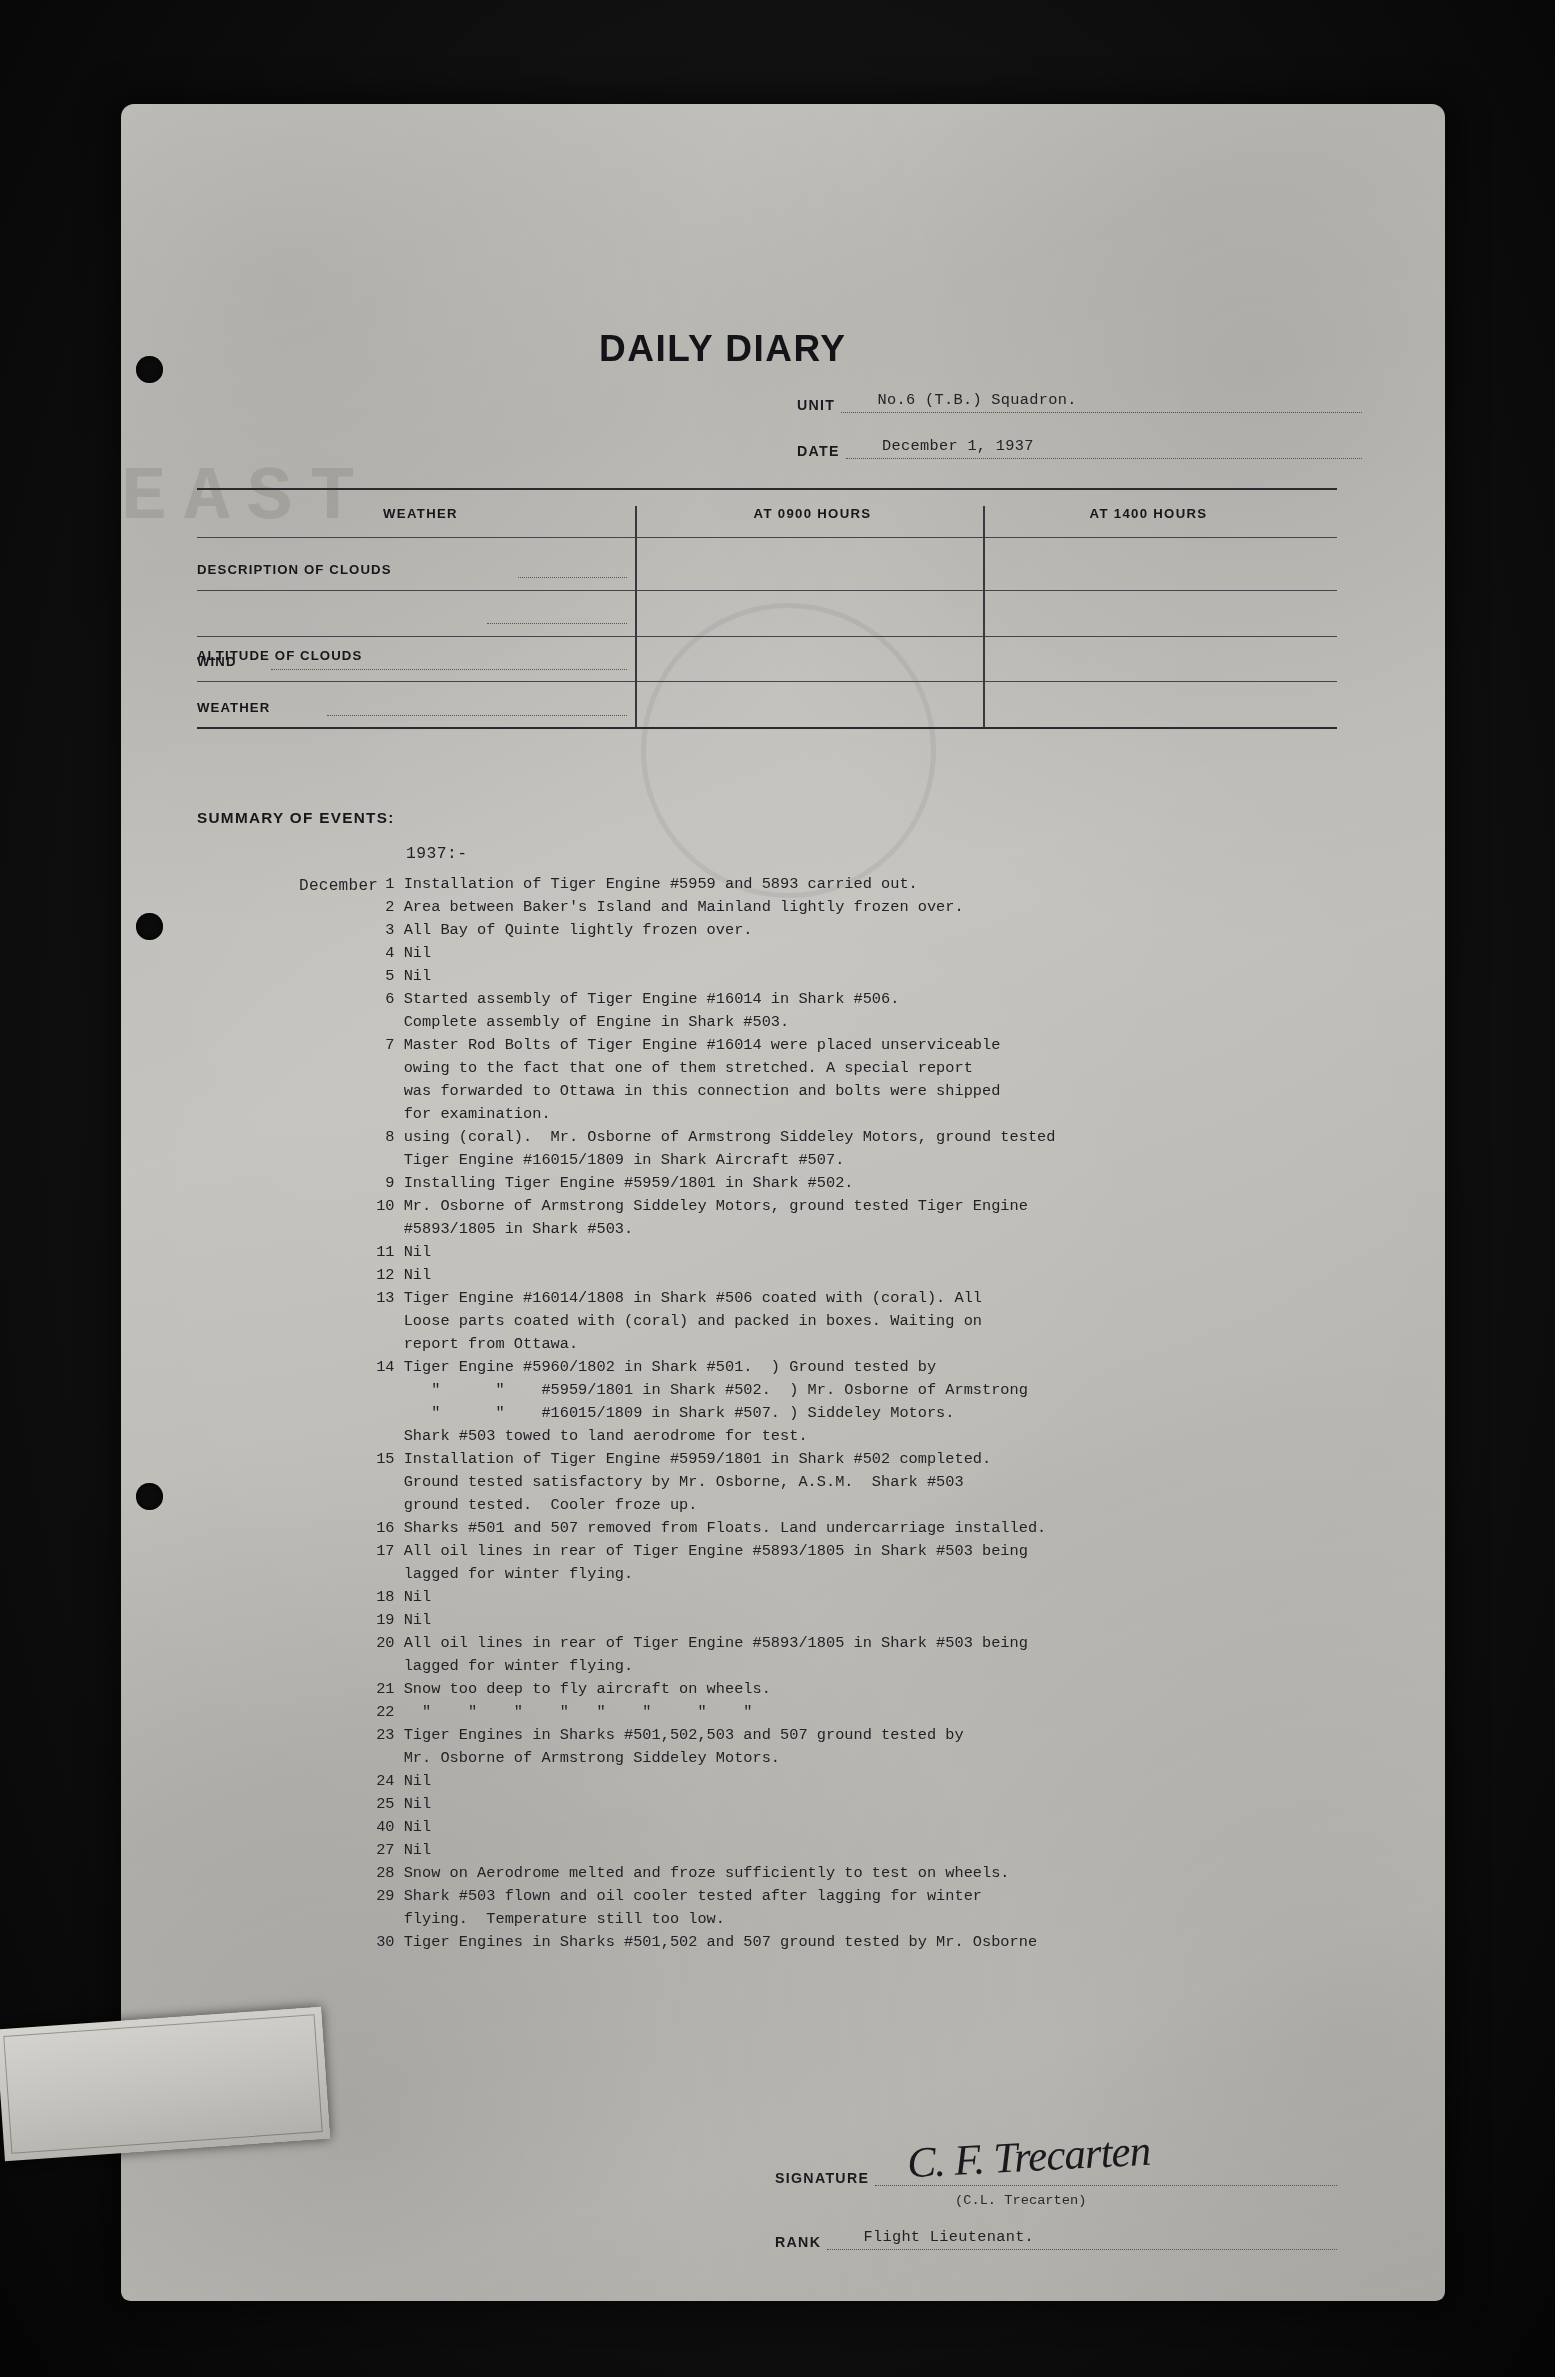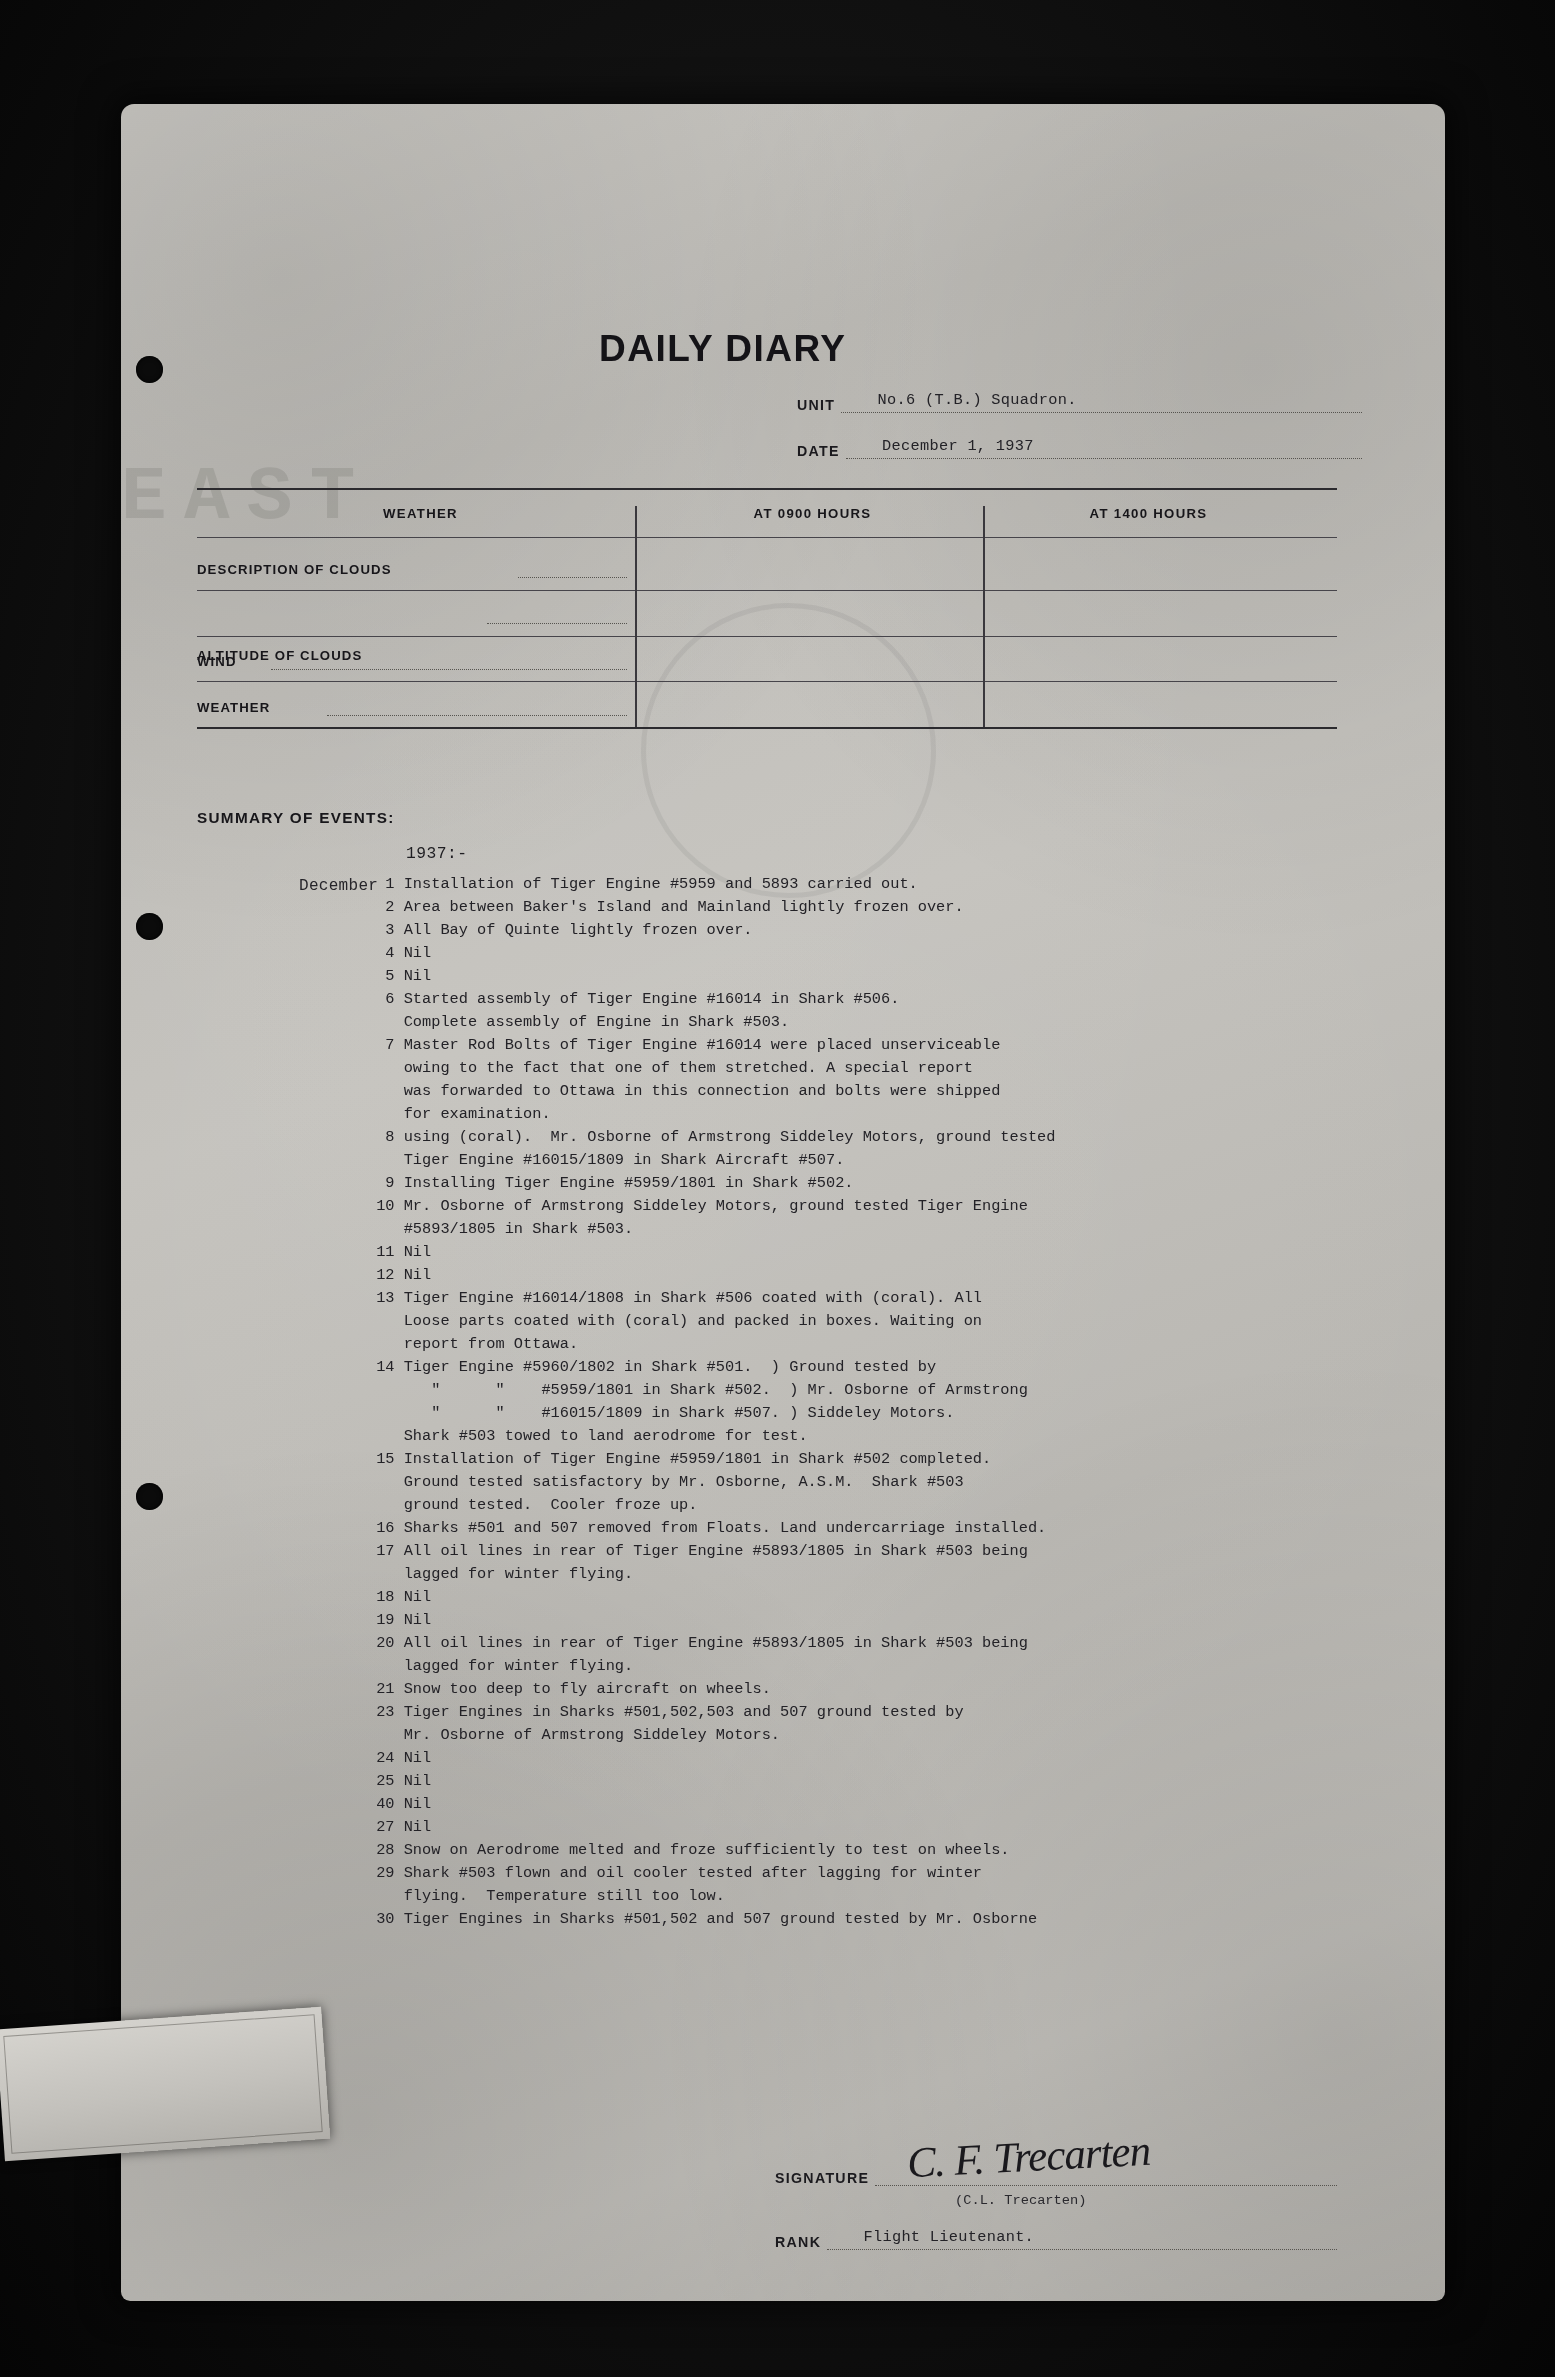--- a/index.html
+++ b/index.html
@@ -455,20 +455,24 @@
         </div>
         <div class="entry">
           <div class="entry-day">20</div>
           <div class="entry-lines"><div>All oil lines in rear of Tiger Engine #5893/1805 in Shark #503 being</div><div>lagged for winter flying.</div></div>
         </div>
         <div class="entry">
           <div class="entry-day">21</div>
           <div class="entry-lines"><div>Snow too deep to fly aircraft on wheels.</div></div>
         </div>
         <div class="entry">
+          <div class="entry-day">22</div>
+          <div class="entry-lines"><div>  "    "    "    "   "    "     "    "</div></div>
+        </div>
+        <div class="entry">
           <div class="entry-day">23</div>
           <div class="entry-lines"><div>Tiger Engines in Sharks #501,502,503 and 507 ground tested by</div><div>Mr. Osborne of Armstrong Siddeley Motors.</div></div>
         </div>
         <div class="entry">
           <div class="entry-day">24</div>
           <div class="entry-lines"><div>Nil</div></div>
         </div>
         <div class="entry">
           <div class="entry-day">25</div>
           <div class="entry-lines"><div>Nil</div></div>

